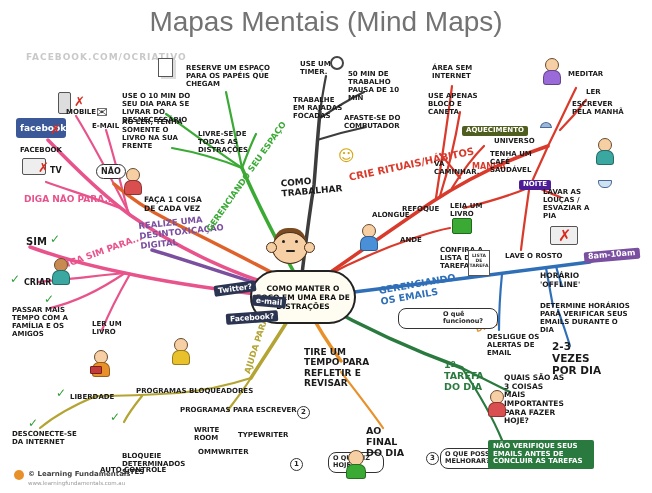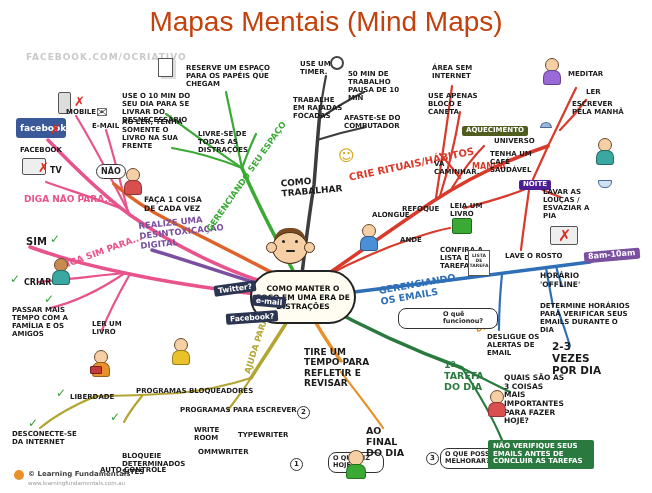--- a/index.html
+++ b/index.html
@@ -1,19 +1,19 @@
 <!DOCTYPE html>
 <html><head>
 <meta charset="utf-8">
 <style>
   html,body{margin:0;padding:0;background:#fff;}
   .canvas{position:relative;width:652px;height:493px;background:#ffffff;overflow:hidden;
           font-family:"DejaVu Sans",sans-serif;}
   .title{position:absolute;left:0;top:6px;width:652px;text-align:center;font-size:28px;
-         color:#c2410c;font-family:"Liberation Sans",sans-serif;}
+         color:#737373;font-family:"Liberation Sans",sans-serif;}
   .wm{position:absolute;left:26px;top:52px;font-size:9px;font-weight:bold;color:#c9c9c9;letter-spacing:1px;}
   svg.lines{position:absolute;left:0;top:0;}
   svg.lines path{fill:none;stroke-linecap:round;stroke-width:3.5px;}
   svg.lines .tw{stroke-width:2.2px;}
   .pk{stroke:#e8538c}.pu{stroke:#7a4fa0}.gr{stroke:#3aaa35}.dk{stroke:#3d3d3d}.rd{stroke:#d93a2b}
   .bl{stroke:#2f6fb8}.or{stroke:#e8912b}.o2{stroke:#e0622b}.ol{stroke:#b3a433}.dg{stroke:#2a7a3f}
   .lbl{position:absolute;font-weight:bold;color:#1a1a1a;font-size:7px;line-height:1.15;}
   .box{position:absolute;font-weight:bold;font-size:7px;color:#fff;padding:1px 4px;border-radius:2px;line-height:1.1;}
   .bubble{position:absolute;font-weight:bold;font-size:6.5px;color:#222;background:#fff;
           border:1.5px solid #333;border-radius:8px;padding:2px 4px;line-height:1.15;}

